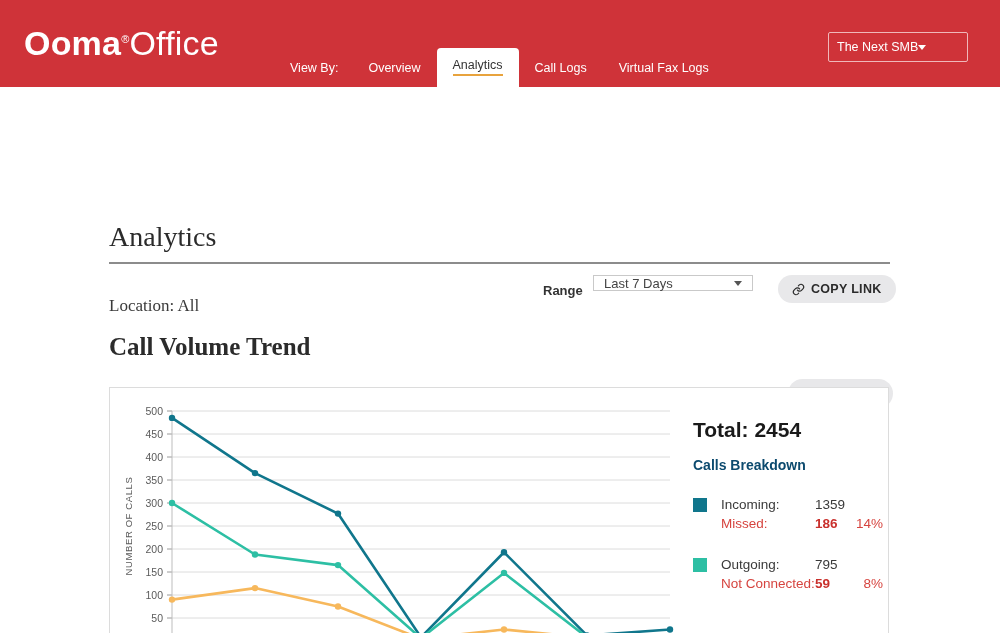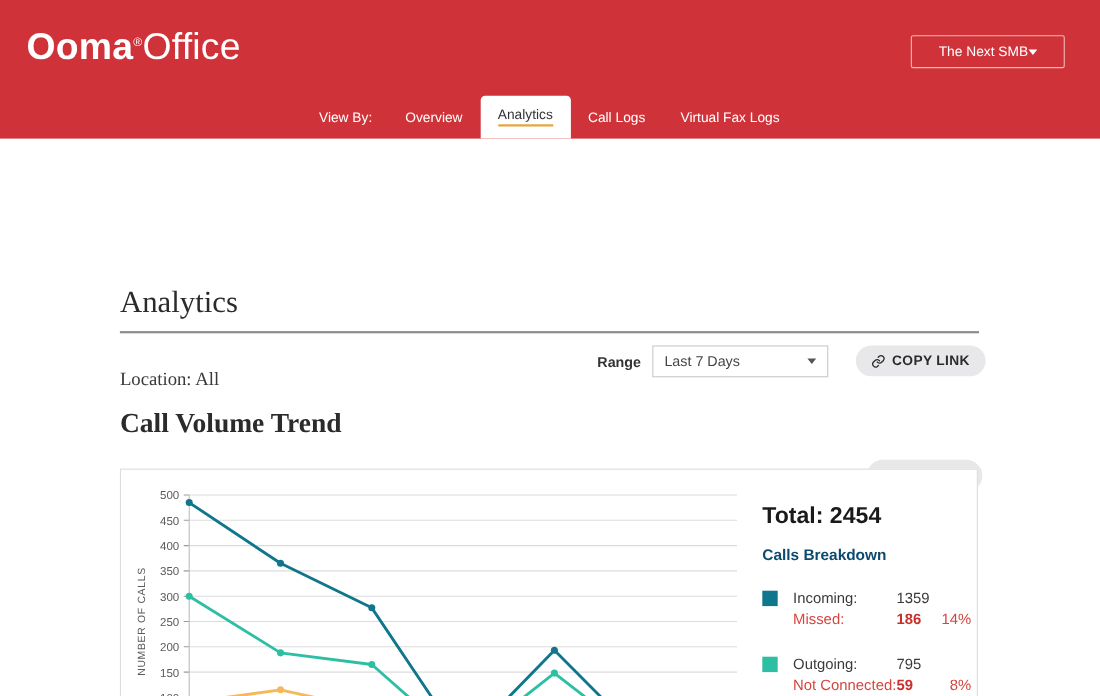--- a/index.html
+++ b/index.html
@@ -6,21 +6,21 @@
   html, body {
     width: 1000px; height: 633px;
     background: #ffffff;
     font-family: "Liberation Sans", sans-serif;
     overflow: hidden;
   }
 
   
   .header {
     position: relative;
-    width: 1000px; height: 126px;
+    width: 1000px; height: 87px;
     background: #cf3339;
   }
   .brand {
     position: absolute; left: 24px; top: 24px;
     font-size: 34px; color: #ffffff;
     letter-spacing: 0.2px; white-space: nowrap;
   }
   .brand .b1 { font-weight: 700; }
   .brand .reg { font-size: 11px; vertical-align: super; font-weight: 400; }
   .brand .b2 { font-weight: 300; }
@@ -35,21 +35,21 @@
     padding-bottom: 3px;
   }
   .topnav a.active { border-bottom: 2px solid #ffffff; }
 
   .acct-select {
     position: absolute; right: 32px; top: 32px;
     width: 140px; height: 30px;
     border: 1px solid #f0b8ba; border-radius: 2px;
     background: transparent; color: #ffffff;
     font-size: 12.5px; display: flex; align-items: center;
-    padding: 0 8px; justify-content: center;
+    padding: 0 8px; justify-content: flex-start;
   }
   .caret-w {
     width: 0; height: 0;
     border-left: 4px solid transparent; border-right: 4px solid transparent;
     border-top: 5px solid #ffffff;
   }
 
   .subnav {
     position: absolute; left: 290px; bottom: 0;
     display: flex; align-items: flex-end; gap: 0;
@@ -86,21 +86,21 @@
     position: absolute; left: 109px; top: 209px;
     font-family: "Liberation Serif", serif;
     font-size: 17px; color: #3a3a3a;
   }
   .range-lbl {
     position: absolute; left: 543px; top: 196px;
     font-size: 13px; color: #333333; font-weight: 700;
   }
   .range-sel {
     position: absolute; left: 593px; top: 188px;
-    width: 160px; height: 29px;
+    width: 160px; height: 16px;
     border: 1px solid #c9c9c9; background: #ffffff;
     display: flex; align-items: center; justify-content: space-between;
     padding: 0 10px; font-size: 13px; color: #444444;
   }
   .caret-d {
     width: 0; height: 0;
     border-left: 4px solid transparent; border-right: 4px solid transparent;
     border-top: 5px solid #555555;
   }
   .copy-link {

